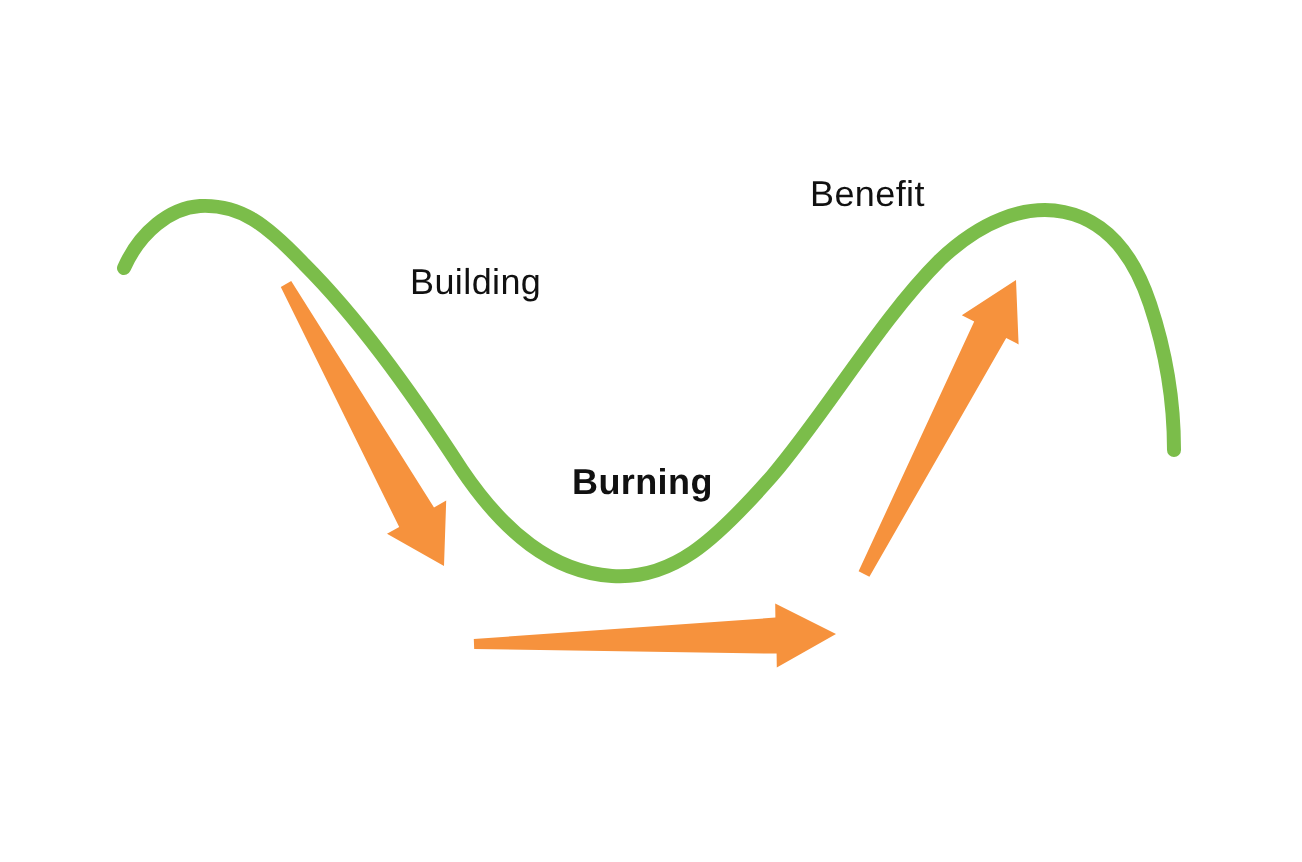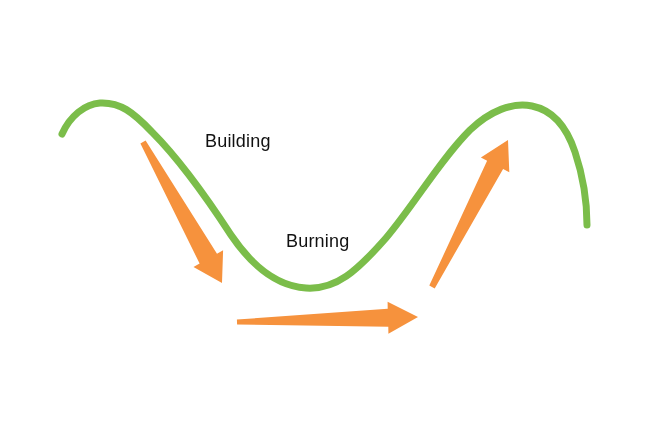--- a/index.html
+++ b/index.html
@@ -50,16 +50,17 @@
 
     <polygon points="140.4,143.5 145.6,140.5 217.0,253.7 223.1,250.3 222,283 193.5,266.9 199.6,263.5" fill="#F6923D"></polygon>
 
     <polygon points="237.1,324.5 236.9,319.5 387.7,308.8 387.6,301.8 418,317 388.4,333.8 388.3,326.8" fill="#F6923D"></polygon>
 
     <polygon points="434.7,288.4 429.3,285.6 487.1,160.8 480.9,157.6 508,140 509.3,172.2 503.1,169.0" fill="#F6923D"></polygon>
   </svg>
 
   <div class="label" style="left:205px; top:132px;">Building</div>
 
-  <div class="label" style="left:286px; top:232px;">Burning</div>
+  <div class="label" style="left:286px; top:232px;font-weight:bold;">Burning</div>
 
+  <div class="label" style="left:405px; top:88px;">Benefit</div>
 
 </div>
 
 </body></html>

